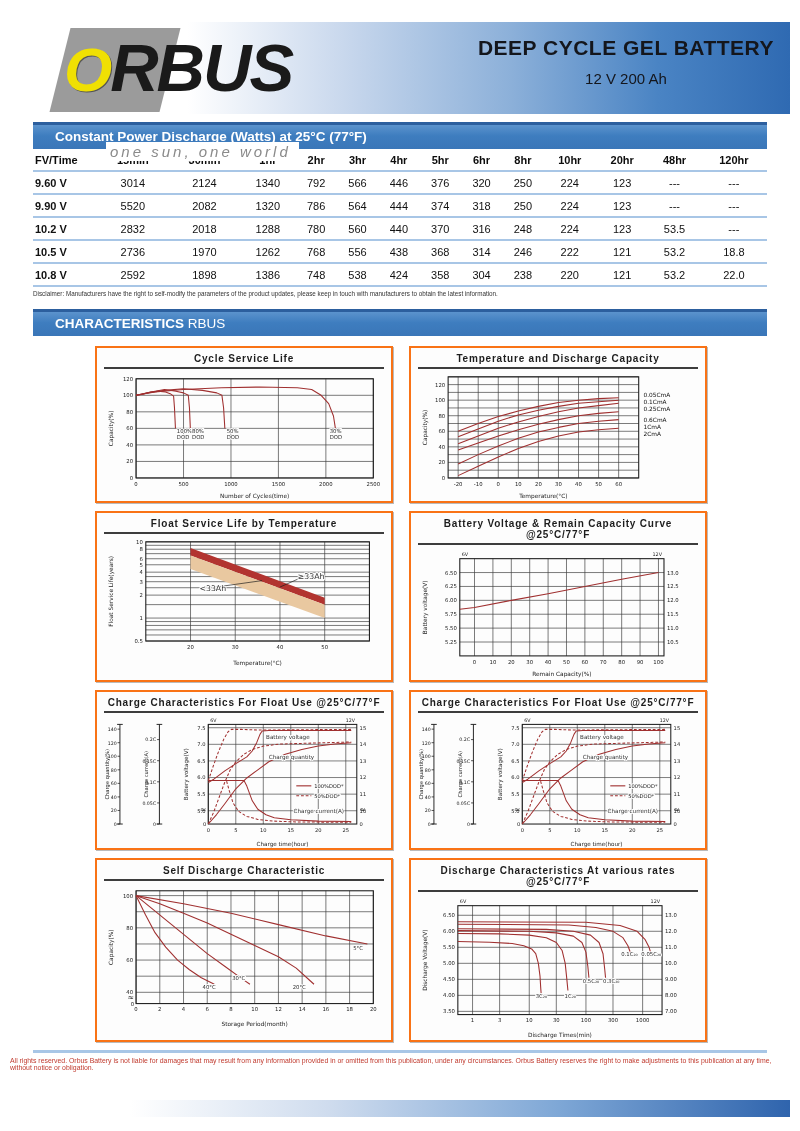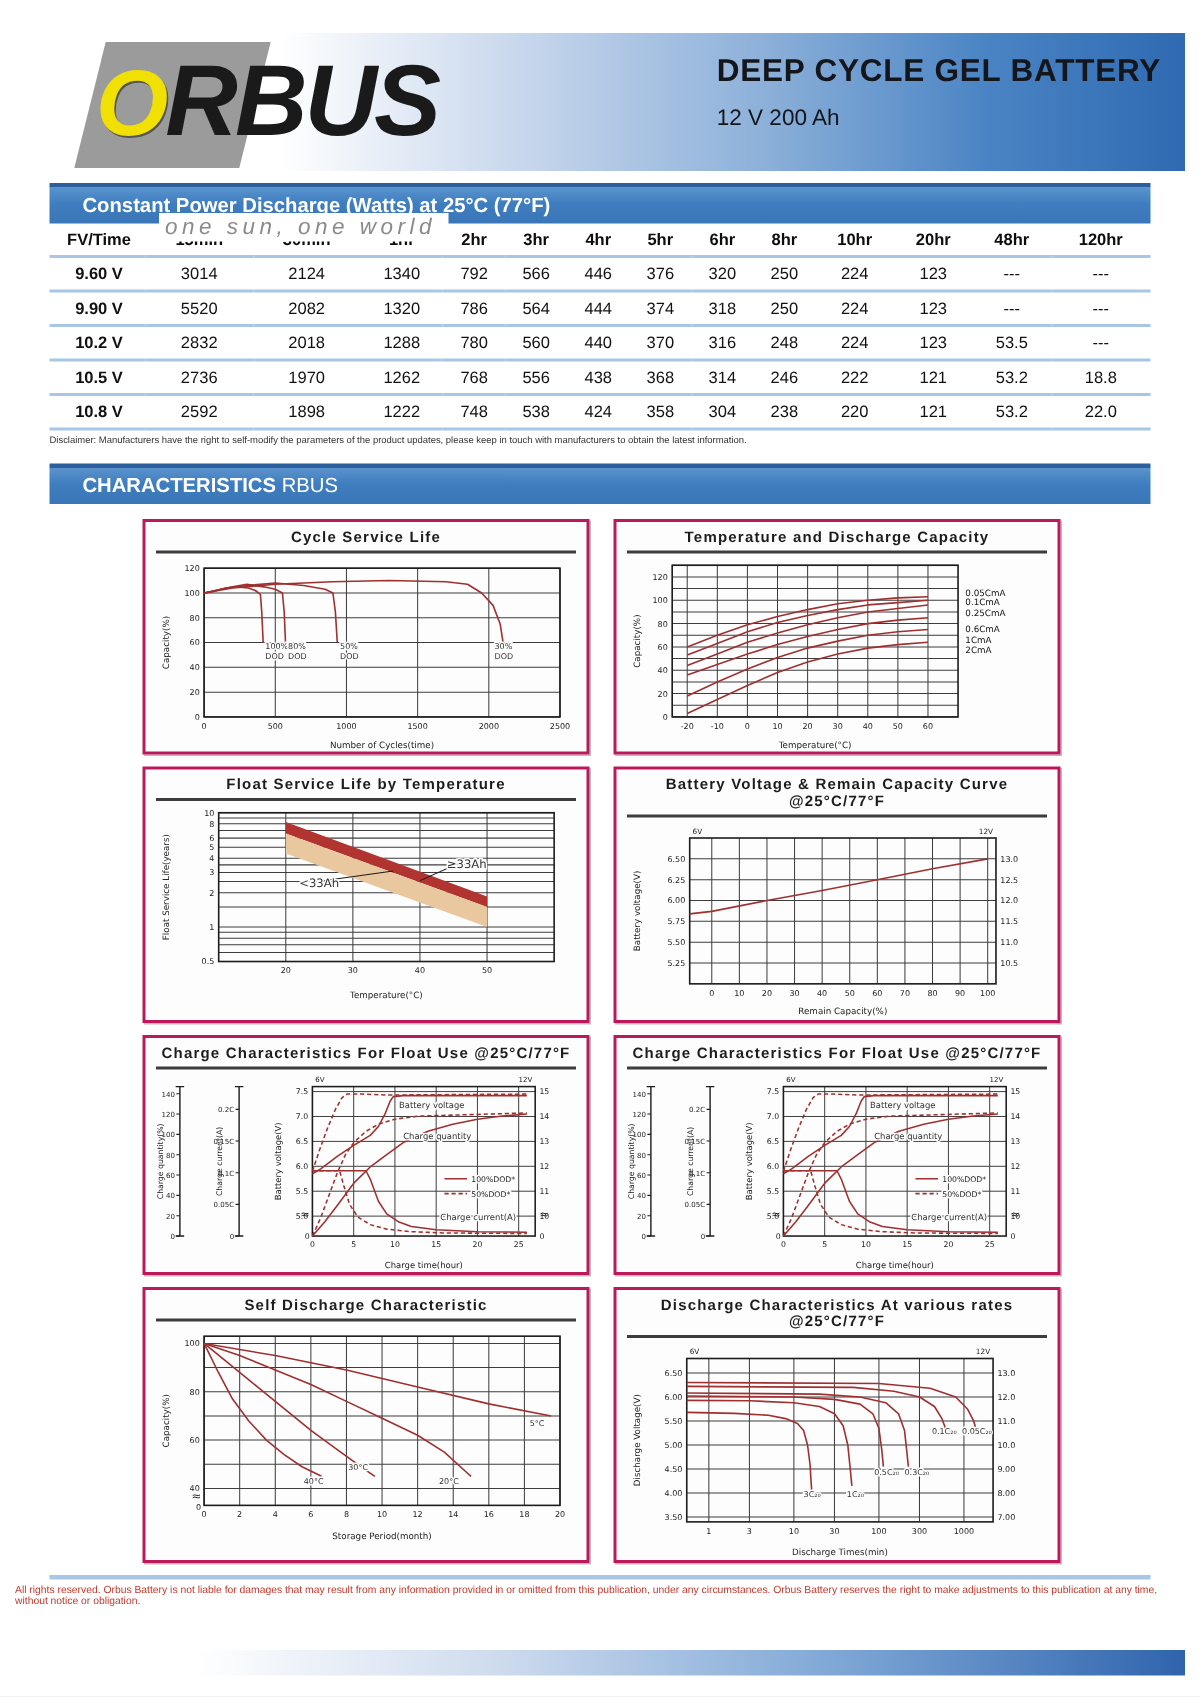--- a/index.html
+++ b/index.html
@@ -10,42 +10,42 @@
   #header{position:relative;height:122px;}
   #header-band{position:absolute;left:55px;top:22px;right:10px;height:92px;
     background:linear-gradient(90deg,#ffffff 0%,#ffffff 18%,#ccdaee 38%,#8cb0d9 62%,#4a84c4 82%,#2f6ab2 100%);}
   #logo{position:absolute;left:42px;top:26px;width:260px;height:92px;}
   #logo-slab{position:absolute;left:18px;top:2px;width:110px;height:84px;background:#9b9b9b;transform:skewX(-14deg);}
   #logo-text{position:absolute;left:22px;top:8px;font-style:italic;font-weight:bold;letter-spacing:-2px;line-height:1;}
   #logo-o{font-size:62px;color:#f0e003;text-shadow:1px 1px 0 #555;}
   #logo-rest{font-size:67px;color:#1a1a1a;}
   #logo-tagline{position:absolute;left:64px;top:68px;background:#fff;padding:1px 8px 1px 4px;
     font-style:italic;color:#8a8a8a;font-size:15px;letter-spacing:3px;white-space:nowrap;margin-top:48px;}
-  #product-title{position:absolute;right:26px;top:36px;text-align:left;color:#14161c;}
+  #product-title{position:absolute;right:26px;top:36px;text-align:center;color:#14161c;}
   #product-title .t1{font-size:21px;font-weight:bold;letter-spacing:0.5px;}
   #product-title .t2{font-size:15px;font-weight:normal;margin-top:10px;}
 
   
   .bar{margin:0 33px;background:linear-gradient(180deg,#5b93cd 0%,#3e7dbf 45%,#3a76b8 100%);
        border-top:3px solid #2c5f9e;color:#fff;font-weight:bold;font-size:13.5px;
        padding:4px 10px 5px 22px;}
   .bar .light{font-weight:normal;}
 
   
   #table-wrap{margin:0 33px;}
   table{width:100%;border-collapse:collapse;font-size:11px;}
   th,td{text-align:center;padding:5px 0 4px 0;border-bottom:2px solid #a8c6e6;}
   th{font-weight:bold;color:#0d0d0d;}
-  td:first-child,th:first-child{text-align:center;font-weight:bold;width:62px;padding-left:2px;margin-top:21px;}
+  td:first-child,th:first-child{text-align:left;font-weight:bold;width:62px;padding-left:2px;margin-top:21px;}
   #disclaimer{margin:3px 33px 0 33px;font-size:6.3px;color:#333;}
 
   
   #charts-grid{margin:10px 0 0 95px;width:612px;display:grid;
     grid-template-columns:298px 298px;column-gap:16px;row-gap:8px;}
-  .panel{border:2px solid #be185d;background:#fdfdfd;box-shadow:1px 1px 0 #bbb;}
+  .panel{border:2px solid #f97316;background:#fdfdfd;box-shadow:1px 1px 0 #bbb;}
   .panel-title{font-weight:bold;font-size:10px;letter-spacing:0.8px;text-align:center;
     color:#1d1d1d;padding:5px 6px 3px 6px;}
   .panel-rule{height:0;border-bottom:2px solid #3d3d3d;margin:0 7px 2px 7px;}
   .panel svg{display:block;width:100%;}
 
   
   #footer-line{margin:8px 33px 0 33px;border-top:3px solid #a8c6e6;}
   #footer-text{margin:4px 10px 0 10px;font-size:6.9px;color:#c03a2e;}
   #footer-band{position:absolute;left:130px;right:10px;bottom:14px;height:17px;
     background:linear-gradient(90deg,#ffffff 0%,#cfdcee 30%,#7ea7d6 65%,#2f64ad 100%);}
@@ -153,21 +153,21 @@
             <td>246</td>
             <td>222</td>
             <td>121</td>
             <td>53.2</td>
             <td>18.8</td>
           </tr>
           <tr>
             <td>10.8 V</td>
             <td>2592</td>
             <td>1898</td>
-            <td>1222</td>
+            <td>1386</td>
             <td>748</td>
             <td>538</td>
             <td>424</td>
             <td>358</td>
             <td>304</td>
             <td>238</td>
             <td>220</td>
             <td>121</td>
             <td>53.2</td>
             <td>22.0</td>

